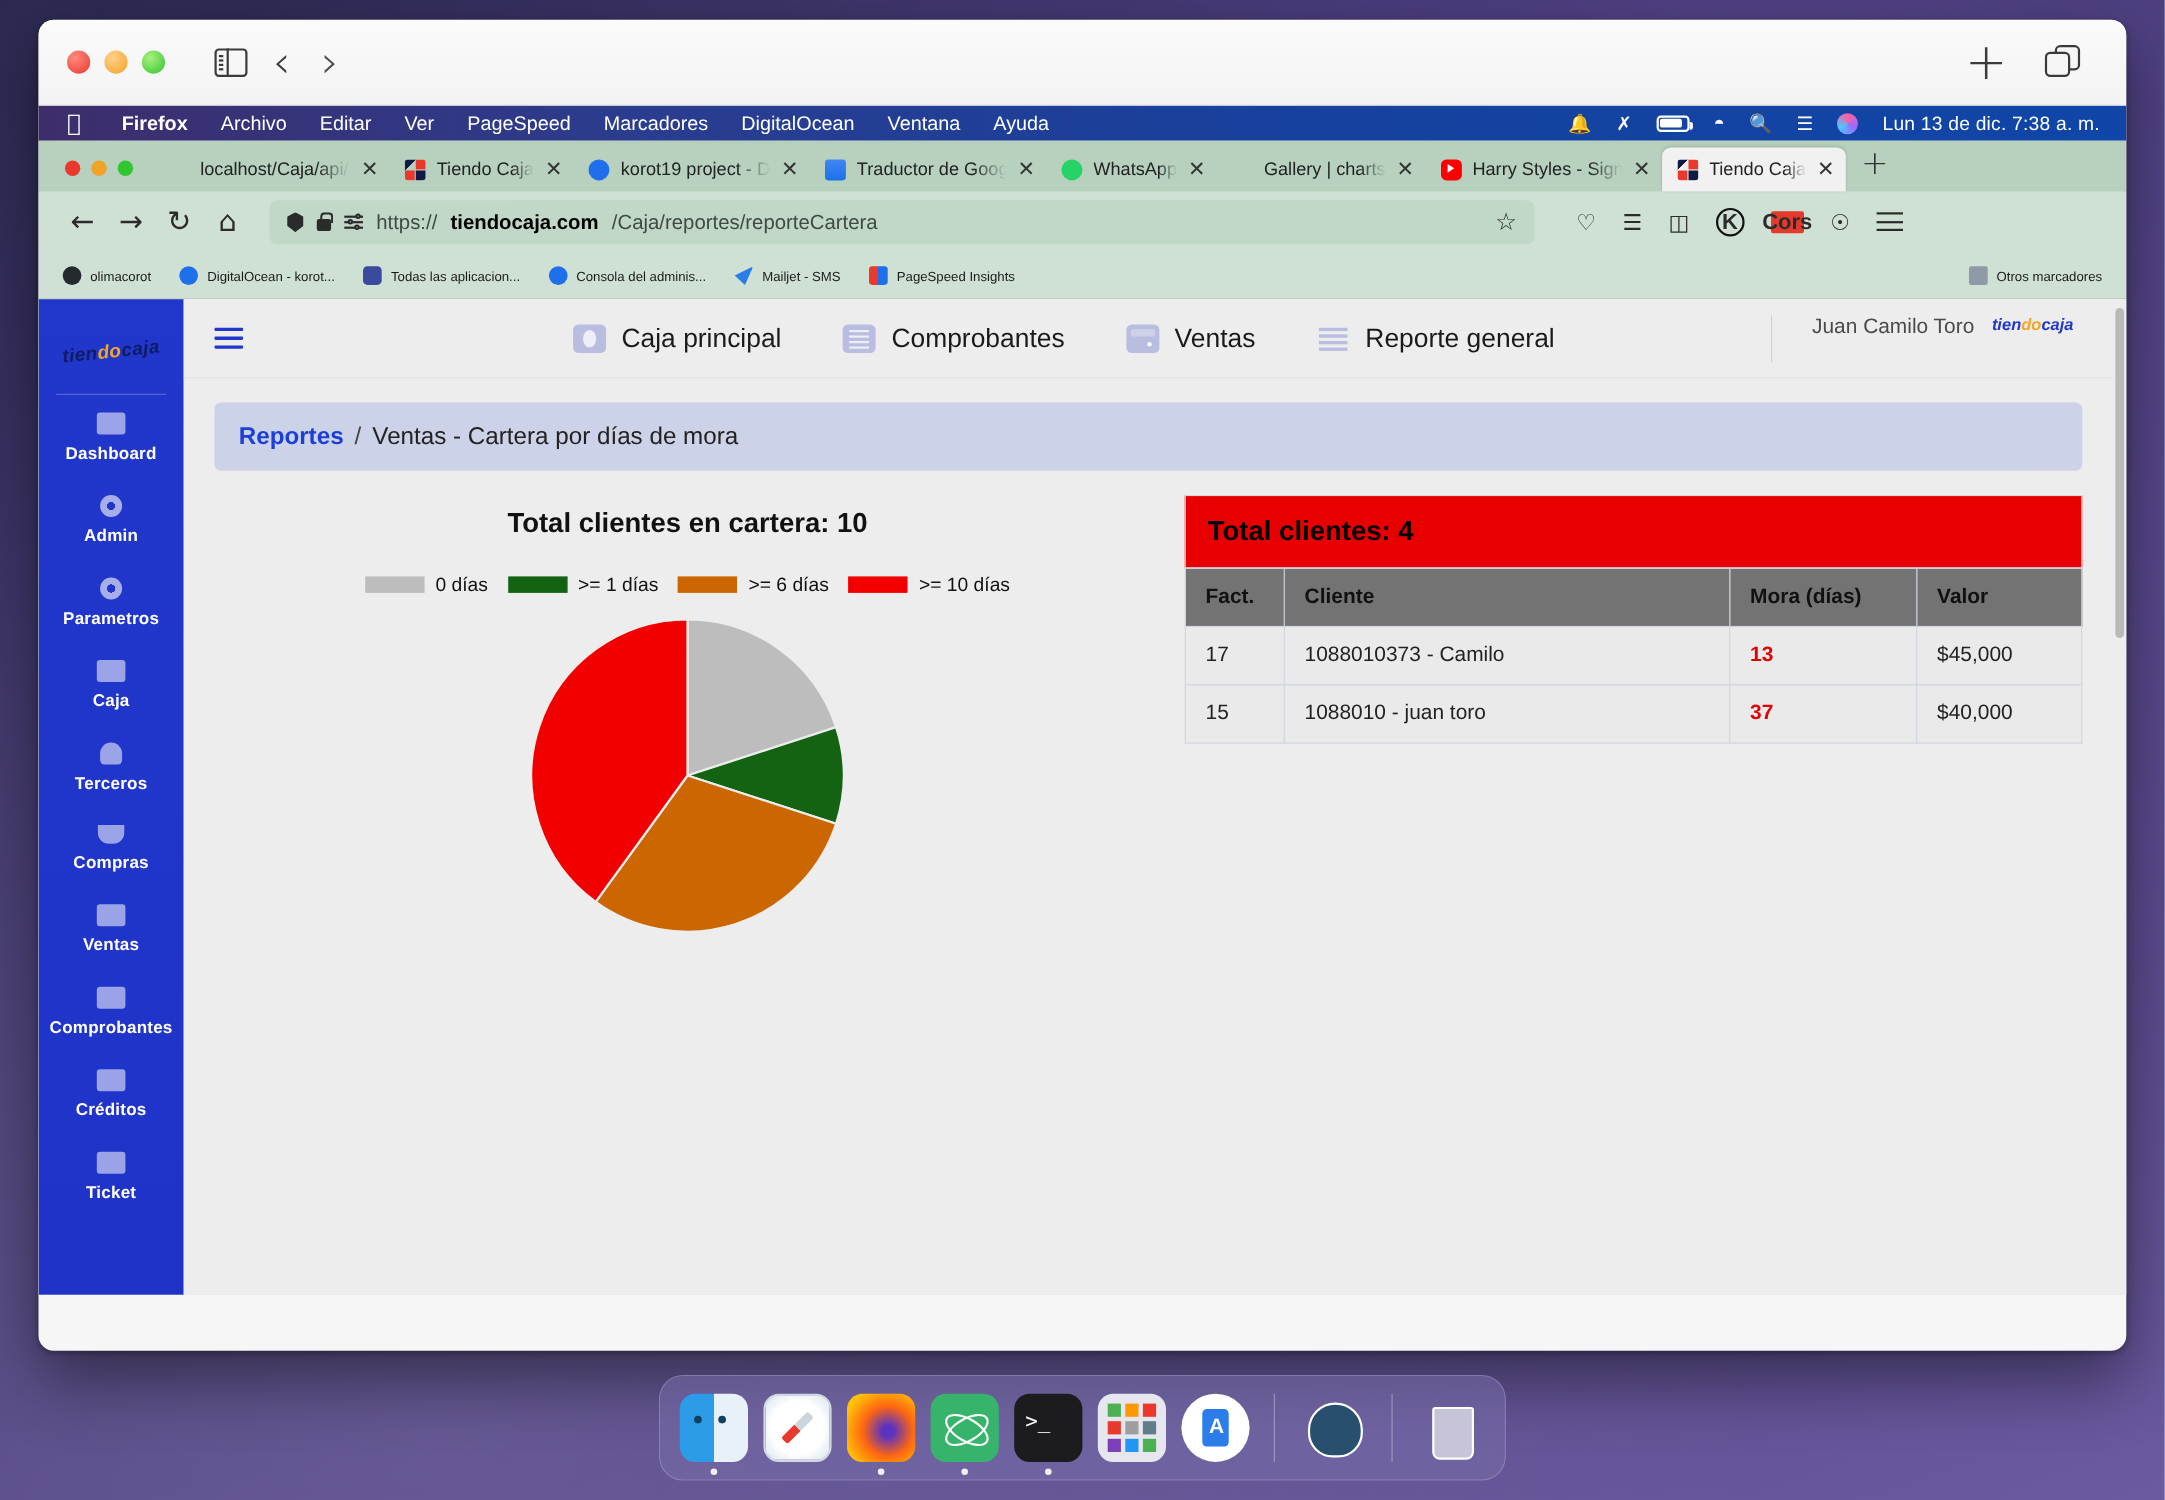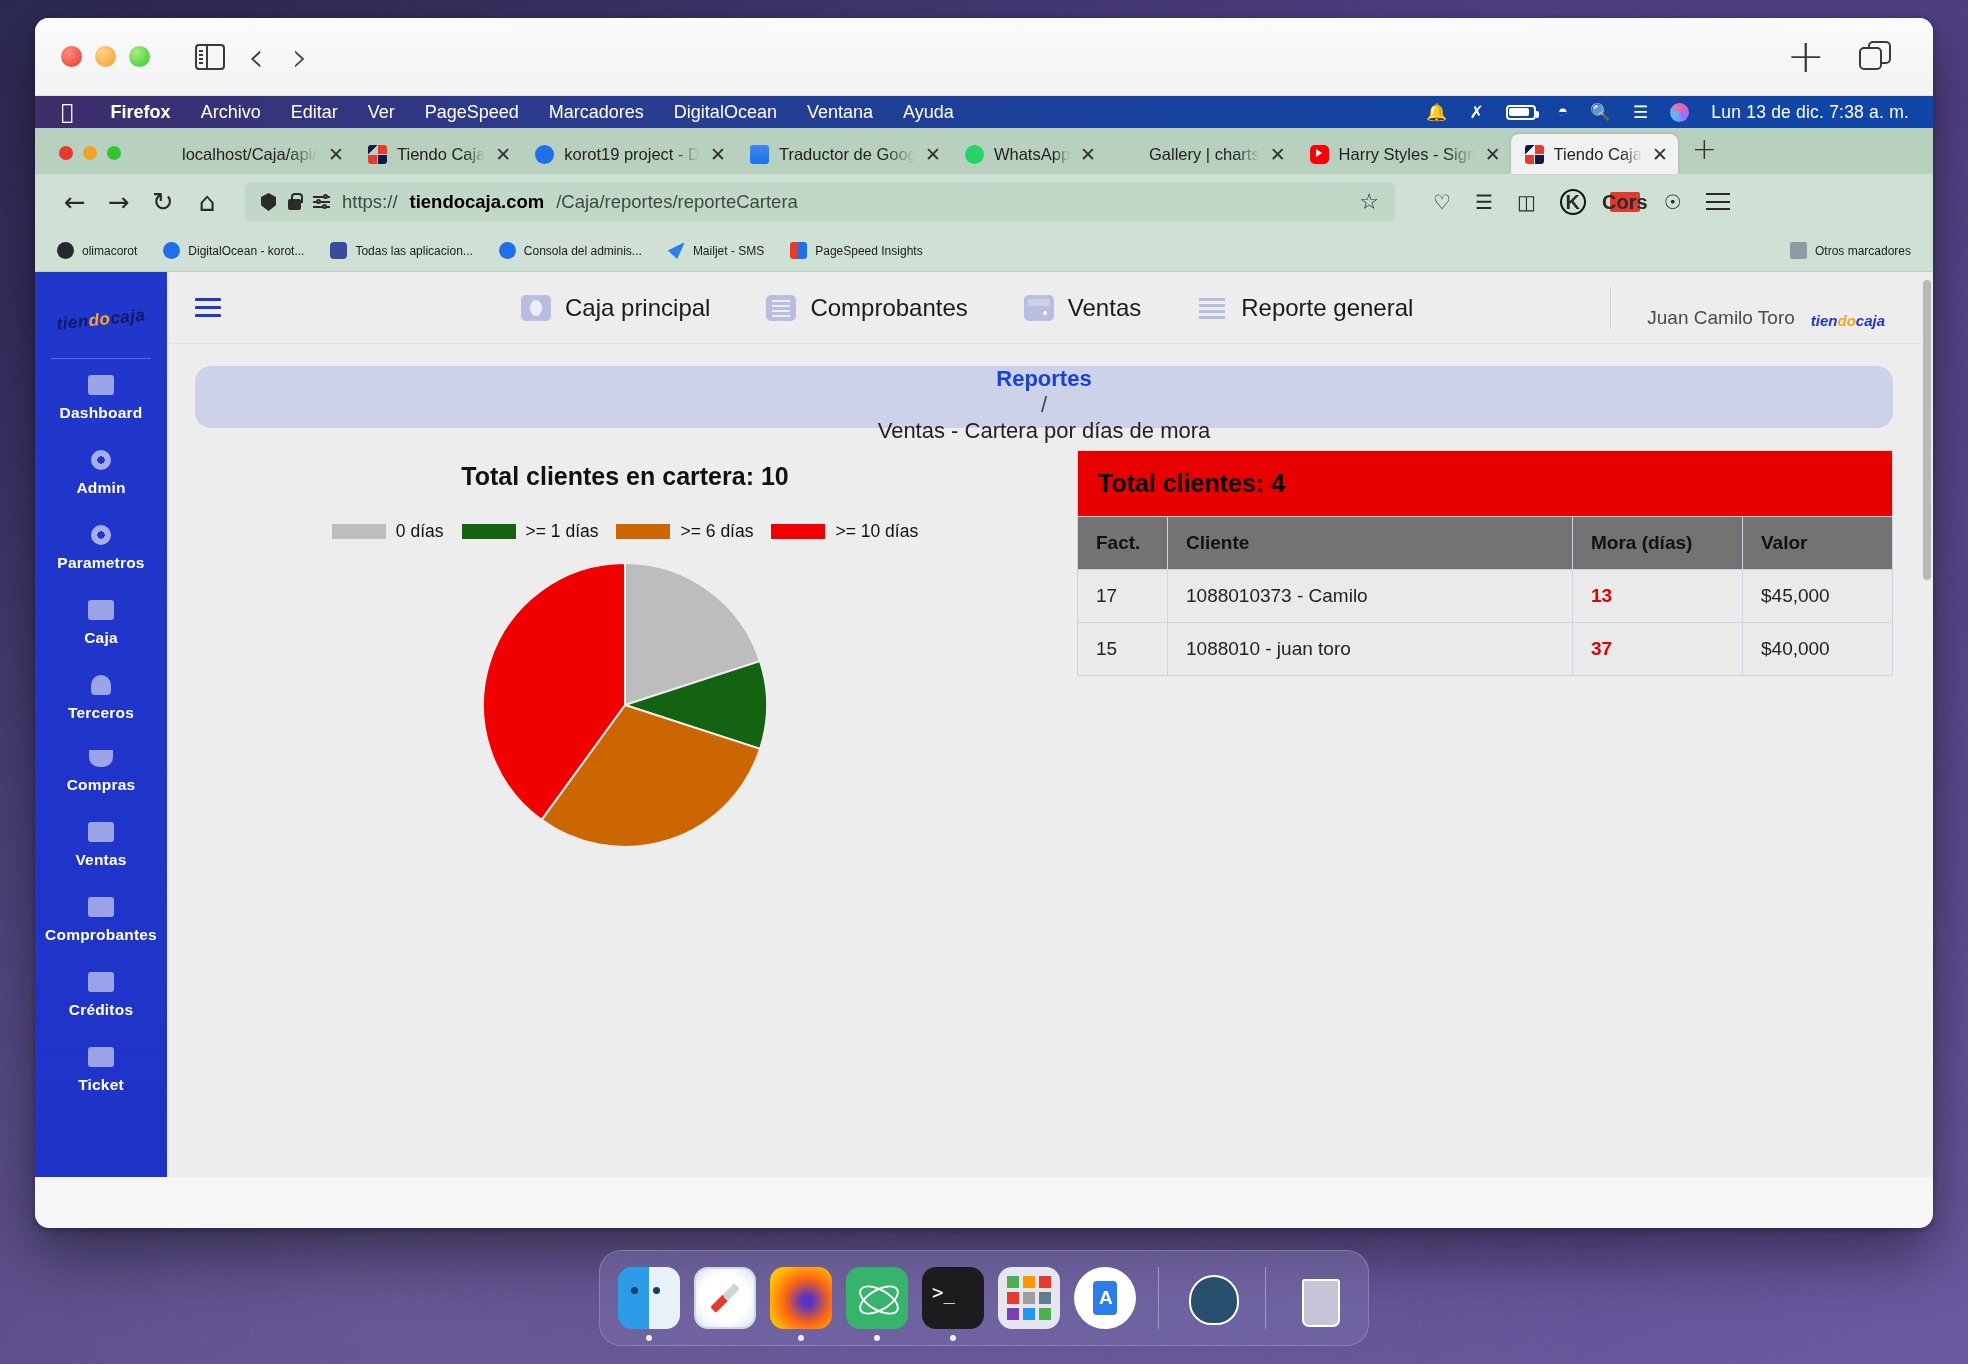--- a/index.html
+++ b/index.html
@@ -269,30 +269,30 @@
   .nav-ic { width:30px;height:26px;border-radius:5px;background:#b9bee0;display:block;position:relative;flex:0 0 30px;}
   .nav-ic.cash:after{content:"";position:absolute;left:9px;top:5px;width:12px;height:16px;border-radius:50%;background:#edeef8;}
   .nav-ic.list{background:#b9bee0;}
   .nav-ic.list:after{content:"";position:absolute;left:6px;top:5px;width:18px;height:2px;background:#edeef8;
      box-shadow:0 5px 0 #edeef8,0 10px 0 #edeef8,0 15px 0 #edeef8;}
   .nav-ic.wallet:after{content:"";position:absolute;left:4px;top:4px;right:4px;height:7px;background:#cdd1e8;border-radius:2px;}
   .nav-ic.wallet:before{content:"";position:absolute;right:7px;bottom:6px;width:4px;height:4px;border-radius:50%;background:#fff;z-index:2;}
   .nav-ic.bars{background:transparent}
   .nav-ic.bars:after{content:"";position:absolute;left:2px;top:3px;width:26px;height:3px;background:#b9bee0;
      box-shadow:0 6px 0 #b9bee0,0 12px 0 #b9bee0,0 18px 0 #b9bee0;}
-  .nav-right { margin-left:auto; display:flex;align-items:flex-end;gap:16px; padding-right: 8px;}
+  .nav-right { margin-left:auto; display:flex;align-items:flex-start;gap:16px; padding-right: 8px;}
   .nav-div { width:1px;height:42px;background:#cfcfcf; margin-right: 20px;}
   .user-name { font-size: 19px; color:#4a4a4a;}
   .user-logo { font-size: 15px; font-style:italic; font-weight:bold;}
   .user-logo .u1{color:#2137cc}.user-logo .u2{color:#f5a623}.user-logo .u3{color:#2137cc}
 
   #page { flex:1; padding: 22px 28px 0 28px; overflow:hidden;}
   #breadcrumb {
-    background:#ccd2e8; border-radius:16px; height: 62px;
-    display:flex;align-items:center; padding: 0 22px; font-size: 22px; color:#222;flex-direction:column;
+    background:#ccd2e8; border-radius:6px; height: 62px;
+    display:flex;align-items:center; padding: 0 22px; font-size: 22px; color:#222;
   }
   #breadcrumb .link { color:#1b3fd8; font-weight:600; }
   #breadcrumb .sep { margin: 0 10px; color:#444;}
 
   #cols { display:flex; gap: 22px; margin-top: 22px;}
   #chart-col { width: 860px; flex:0 0 860px; padding-top: 12px;}
   .chart-title { text-align:center; font-size: 25px; font-weight:bold; color:#111; margin-bottom: 30px;}
   .legend { display:flex; justify-content:center; align-items:center; gap: 18px; margin-bottom: 18px;}
   .lg { display:flex;align-items:center;gap:10px;font-size:17.5px;color:#111;}
   .lg .sw { width:54px;height:15px;display:block;}

